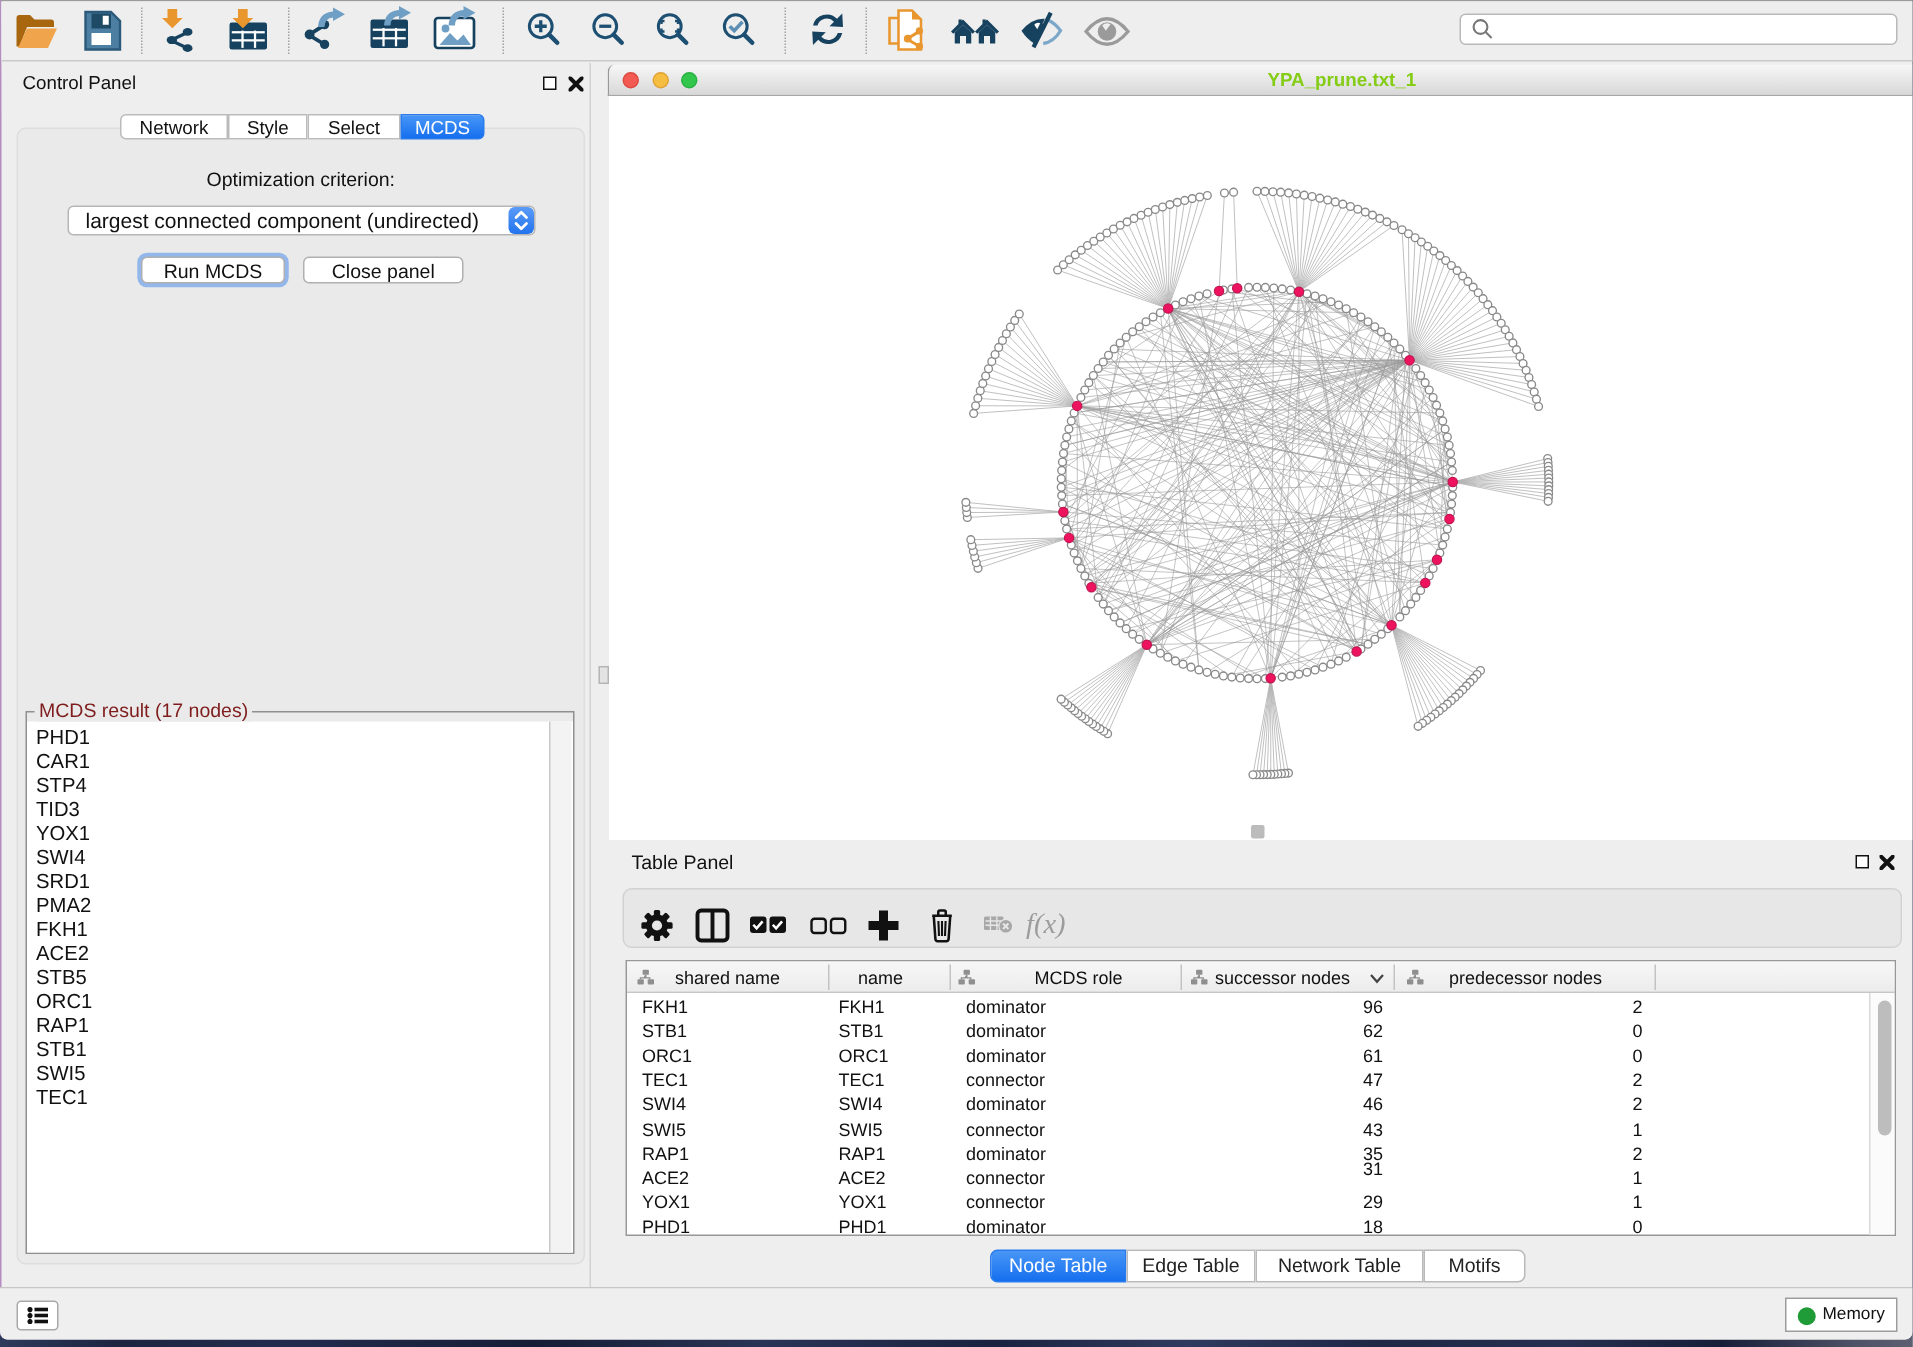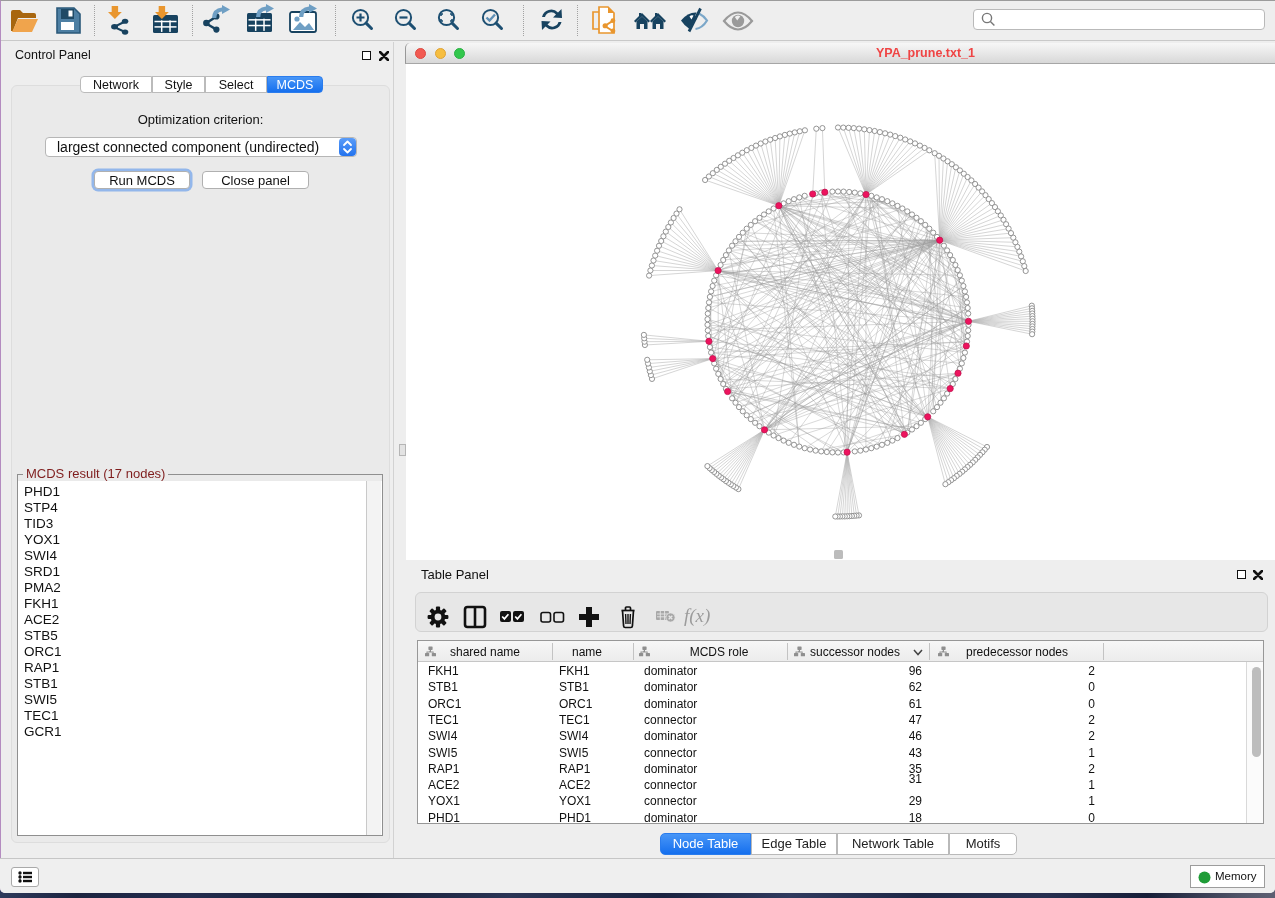--- a/index.html
+++ b/index.html
@@ -32,21 +32,21 @@
 #mcdsList{left:18px;top:481px;width:364px;height:354px;background:#fff;font-size:13.5px;line-height:16px;
   padding:3px 0 0 6px;color:#111}
 #mcdsScroll{left:366px;top:481px;width:15px;height:354px;background:#f3f3f3;border-left:1px solid #c9c9c9}
 #cpRightEdge{left:393px;top:42px;width:0;height:816px;border-left:1px solid #d2d2d2}
 #grip{left:399px;top:444px;width:7px;height:12px;background:#e3e3e3;border:1px solid #b5b5b5}
 
 #netTitle{left:405px;top:43px;width:870px;height:21px;
   background:linear-gradient(#f7f7f7,#d8d8d8);border-left:1px solid #989898;border-bottom:1px solid #a6a6a6;
   border-top-left-radius:5px}
 .light{position:absolute;top:47.5px;width:11px;height:11px;border-radius:50%}
-#netTitleText{left:845px;top:46px;width:130px;text-align:right;font-size:12.5px;font-weight:700;color:#ef4444}
+#netTitleText{left:845px;top:46px;width:130px;text-align:left;font-size:12.5px;font-weight:700;color:#84cc16}
 #canvas{left:406px;top:64px;width:869px;height:496px;background:#fff}
 #hpill{left:834px;top:550px;width:9px;height:9px;background:#bcbcbc;border-radius:1.5px}
 
 #tpTitle{left:421px;top:567px;font-size:13px;color:#111}
 #tpTools{left:415px;top:592px;width:853px;height:40px;background:#e7e7e7;border:1px solid #d2d2d2;border-radius:6px}
 #tbl{left:417px;top:640px;width:847px;height:184px;background:#fff;border:1px solid #979797}
 #tblHead{left:0;top:0;width:845px;height:21px;background:linear-gradient(#f7f7f7,#ececec);border-bottom:1px solid #c6c6c6}
 .hsep{position:absolute;top:2px;height:17px;width:0;border-left:1px solid #c3c3c3}
 .hlabel{position:absolute;top:3.5px;font-size:12px;color:#111}
 .cell{position:absolute;font-size:12px;color:#111;height:16px;line-height:16px}
@@ -206,35 +206,35 @@
 <div id="optLabel" class="abs">Optimization criterion:</div>
 <div id="combo" class="abs">largest connected component (undirected)</div>
 <div id="comboBtn" class="abs"><svg width="17" height="18" viewBox="0 0 17 18">
       <path d="M5 7 L8.5 3.5 L12 7 M5 11 L8.5 14.5 L12 11" stroke="#fff" stroke-width="1.8" fill="none" stroke-linecap="round" stroke-linejoin="round"></path>
     </svg></div>
 <div id="runBtn" class="btn">Run MCDS</div>
 <div id="closeBtn" class="btn">Close panel</div>
 <div id="fieldset" class="abs"></div>
 <div id="mcdsList" class="abs">
     <div>PHD1</div>
+    <div>CAR1</div>
     <div>STP4</div>
     <div>TID3</div>
     <div>YOX1</div>
     <div>SWI4</div>
     <div>SRD1</div>
     <div>PMA2</div>
     <div>FKH1</div>
     <div>ACE2</div>
     <div>STB5</div>
     <div>ORC1</div>
     <div>RAP1</div>
     <div>STB1</div>
     <div>SWI5</div>
     <div>TEC1</div>
-    <div>GCR1</div>
   </div>
 <div id="mcdsScroll" class="abs"></div>
 <div id="fsLabel" class="abs">MCDS result (17 nodes)</div>
 <div id="cpRightEdge" class="abs"></div>
 <div id="grip" class="abs"></div>
 <div id="netTitle" class="abs"></div>
 <div class="light" style="left:414.5px;background:#f25a52;border:1px solid #dd4a42"></div>
 <div class="light" style="left:434.5px;background:#f6be40;border:1px solid #e0a335"></div>
 <div class="light" style="left:454px;background:#32c74c;border:1px solid #29b143"></div>
 <div id="netTitleText" class="abs">YPA_prune.txt_1</div>

